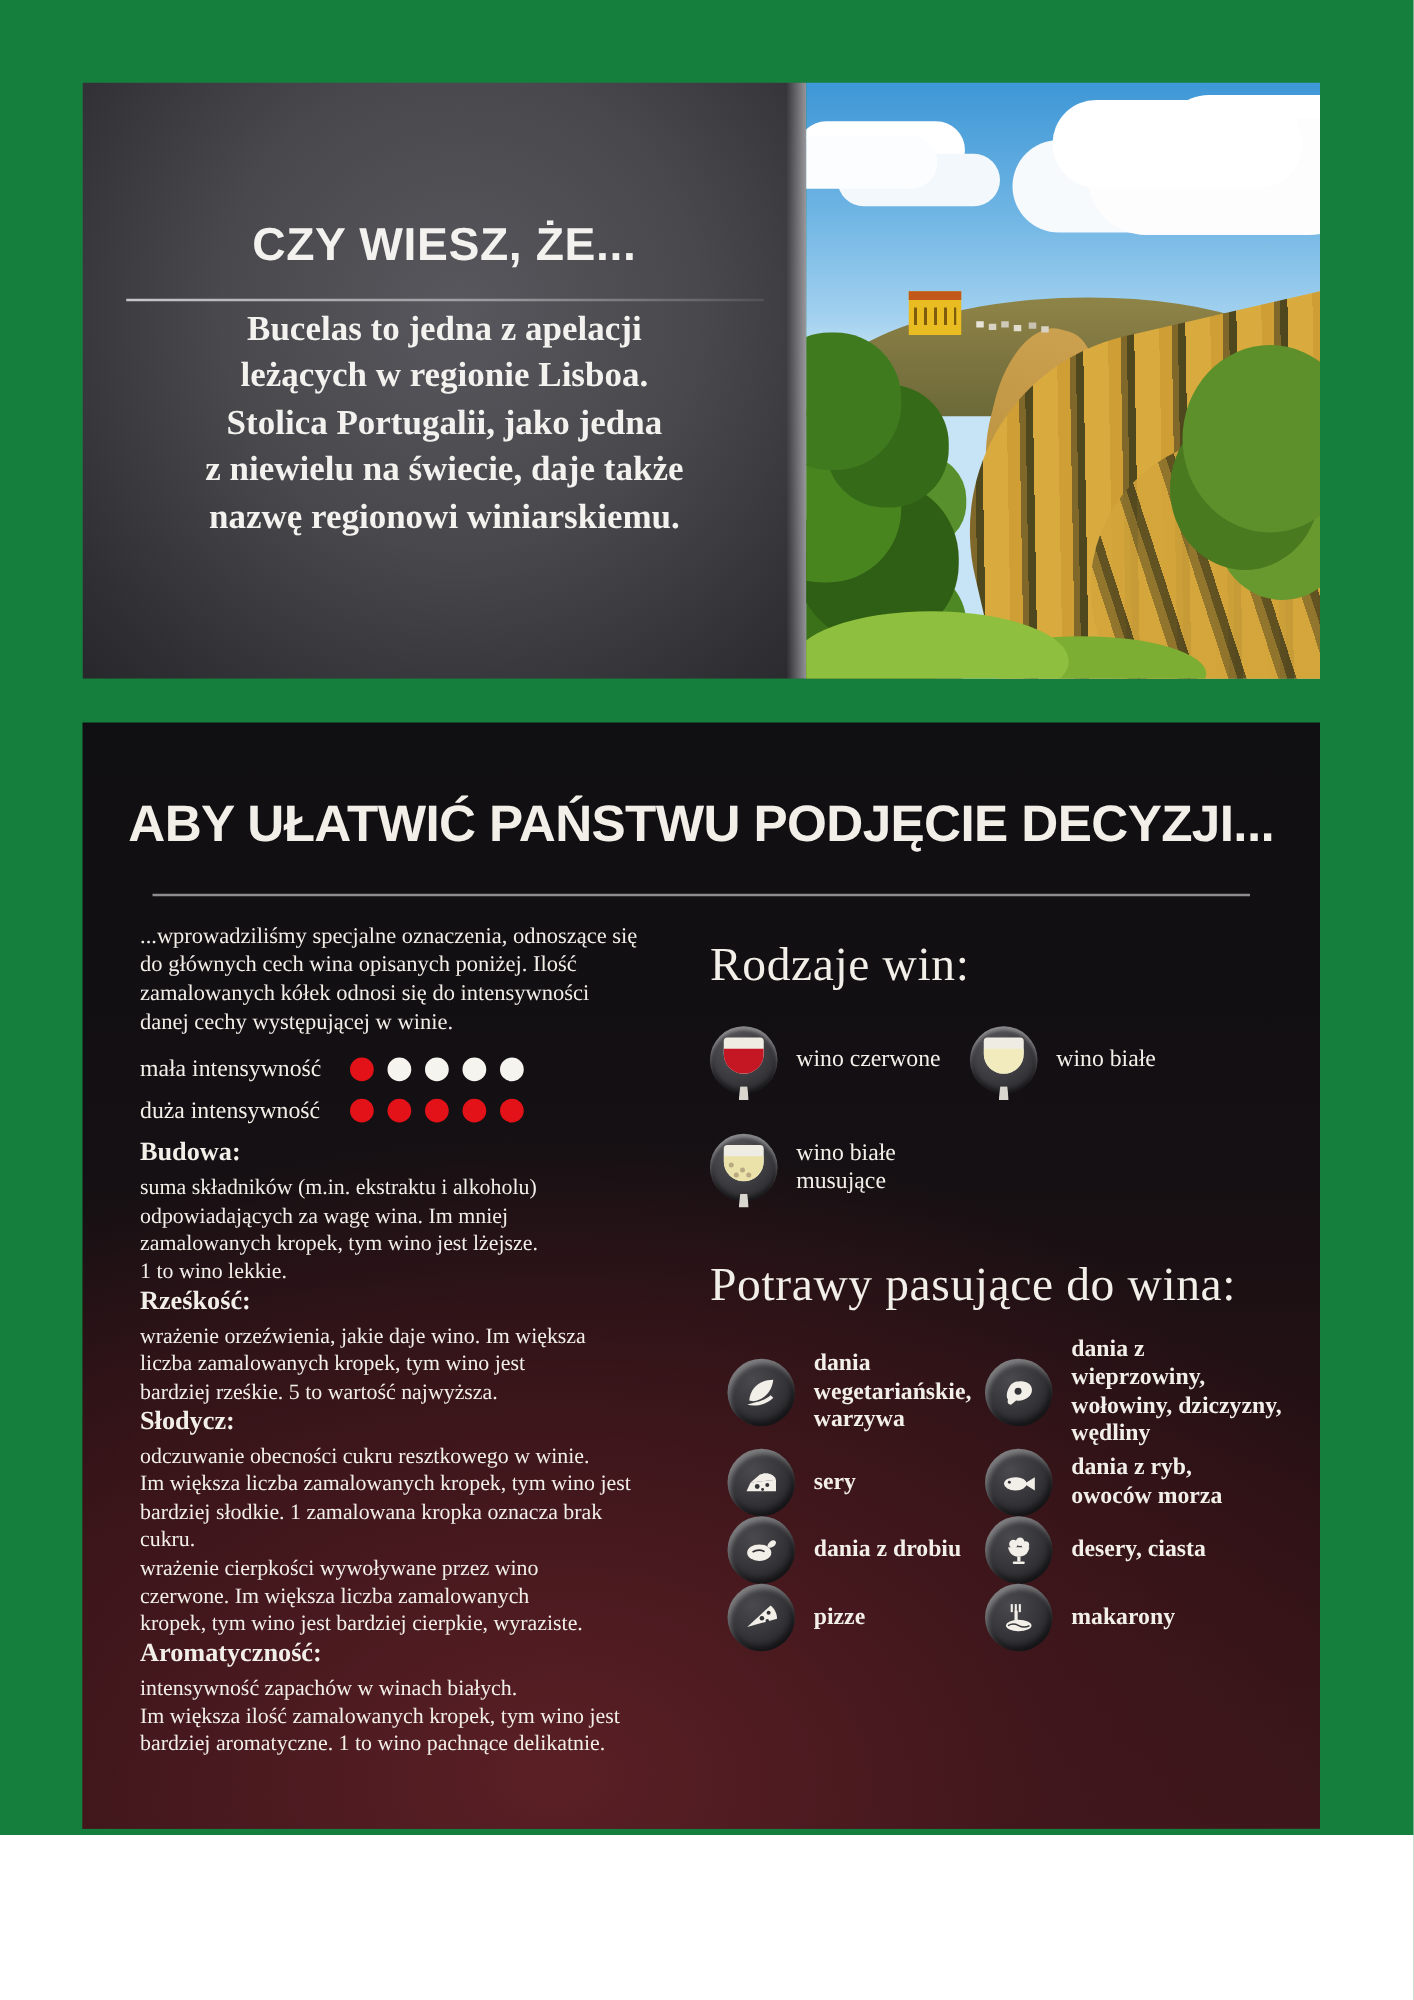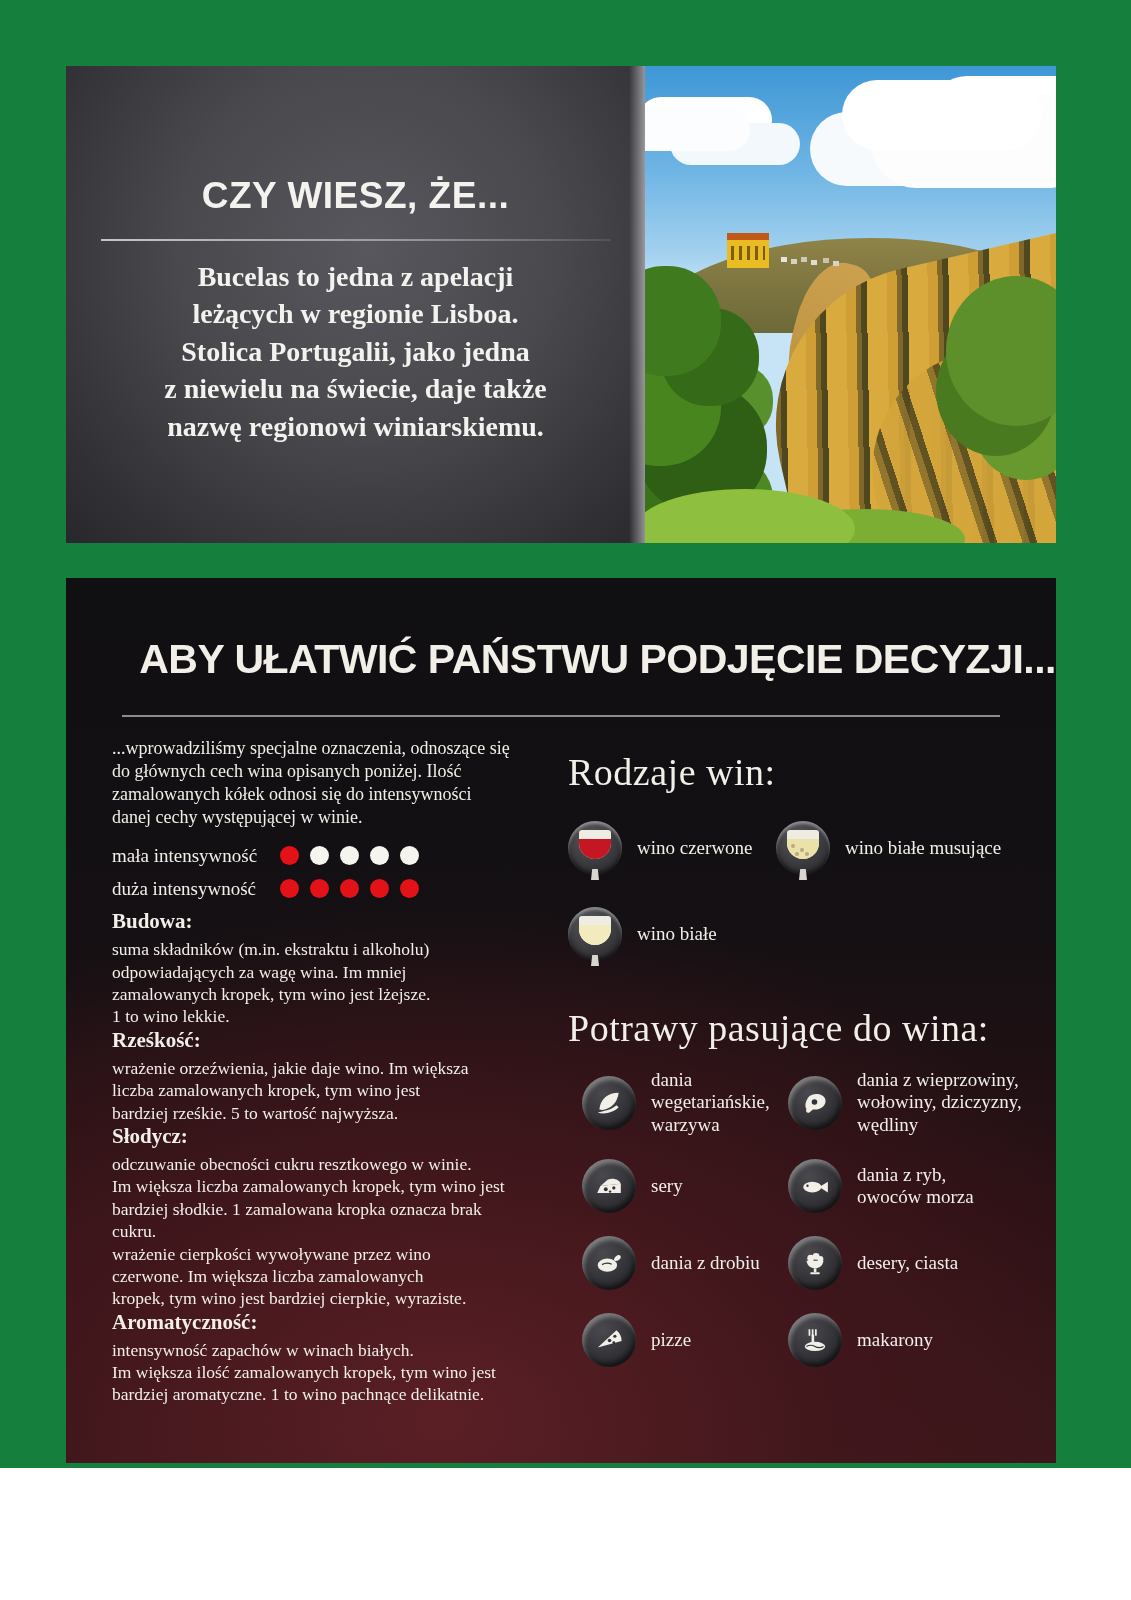--- a/index.html
+++ b/index.html
@@ -10,21 +10,21 @@
   .top-card{position:absolute;left:66px;top:66px;width:990px;height:477px;display:flex;overflow:hidden;}
   .top-panel{position:relative;width:579px;height:100%;
      background:radial-gradient(ellipse at 52% 38%, #57575d 0%, #48484d 45%, #303034 85%, #28282c 100%);
      color:#f4f2ef;text-align:center;box-sizing:border-box;padding-top:86px;}
   .top-panel::after{content:"";position:absolute;right:0;top:0;width:16px;height:100%;
      background:linear-gradient(90deg, rgba(255,255,255,0) 0%, rgba(230,230,235,.55) 100%);}
   .top-title{font-family:"Liberation Sans","DejaVu Sans",sans-serif;font-weight:bold;
      font-size:37px;letter-spacing:.5px;line-height:1;}
   .top-divider{width:510px;height:2px;margin:16px auto 0;
      background:linear-gradient(90deg, rgba(205,205,210,.95) 0%, rgba(205,205,210,.55) 60%, rgba(205,205,210,.12) 100%);}
-  .top-paragraph{margin:17px auto 0;width:540px;font-weight:bold;font-size:28px;line-height:1.34;
+  .top-paragraph{margin:4px auto 0;width:540px;font-weight:bold;font-size:28px;line-height:1.34;
      white-space:pre-line;}
 
   
   .photo{position:relative;width:411px;height:100%;overflow:hidden;
      background:linear-gradient(180deg,#3e97d6 0%, #6fb5e4 22%, #a5d2ef 40%, #c6e4f5 46%);}
   .ph{position:absolute;}
   .cloud-a{left:48%;top:3%;width:200px;height:70px;background:#fff;border-radius:60px;
      box-shadow:40px 26px 0 12px #fdfdfd,-30px 34px 0 2px #f6fafd,90px -2px 0 2px #fff,130px 30px 0 6px #eef5fa;}
   .cloud-b{left:-6%;top:9%;width:130px;height:42px;background:#fbfdfe;border-radius:40px;
      box-shadow:50px 14px 0 0px #f2f8fc,20px -10px 0 2px #fff;}
@@ -57,21 +57,21 @@
   .grass{left:-10px;bottom:-26px;width:220px;height:80px;background:#8fbf3f;border-radius:50%;
      box-shadow:120px 10px 0 -10px #7cae33;}
 
   
   .bottom-card{position:absolute;left:66px;top:578px;width:990px;height:885px;color:#f2efe9;
      box-sizing:border-box;padding-top:26px;
      background:
        radial-gradient(95% 75% at 38% 95%, rgba(92,32,38,.95) 0%, rgba(66,23,28,.8) 42%, rgba(34,13,16,0) 78%),
        linear-gradient(180deg,#100f12 0%, #141013 40%, #2c1115 72%, #3a161a 100%);}
   .bottom-title{font-family:"Liberation Sans","DejaVu Sans",sans-serif;font-weight:bold;
-     font-size:41px;letter-spacing:-.5px;text-align:right;line-height:1.05;}
+     font-size:41px;letter-spacing:-.5px;text-align:center;line-height:1.05;}
   .bottom-divider{width:878px;height:2px;margin:18px auto 0;background:#8d8d8d;}
 
   .columns{display:flex;box-sizing:border-box;padding:20px 30px 0 46px;}
   .col-left{flex:0 0 456px;}
   .col-right{flex:1;min-width:0;}
 
   .intro{font-size:18px;line-height:1.28;white-space:pre-line;margin:0;}
 
   .legend{margin-top:14px;}
   .legend-row{display:flex;align-items:center;height:25px;margin-bottom:8px;}
@@ -81,21 +81,21 @@
   .dot-filled{background:var(--accent-red,#e31118);}
   .dot-empty{background:var(--dot-empty,#f6f4ef);}
 
   .attr-title{font-size:21px;font-weight:bold;margin:0 0 4px;}
   .attr-body{font-size:17.5px;line-height:1.28;white-space:pre-line;margin:0;}
 
   .rc-heading{font-size:38px;font-weight:normal;letter-spacing:.5px;margin:16px 0 30px;line-height:1;}
   .rc-heading-2{margin-top:48px;margin-bottom:22px;}
 
   .wine-grid{display:grid;grid-template-columns:208px 1fr;row-gap:32px;}
-  .food-grid{display:grid;grid-template-columns:206px 1fr;row-gap:23px;padding-left:14px;}
+  .food-grid{display:grid;grid-template-columns:206px 1fr;padding-left:14px;font-weight:bold;}
   .pair-row{display:flex;align-items:center;gap:15px;}
 
   
   .wine-badge{position:relative;flex:0 0 54px;width:54px;height:54px;border-radius:50%;
      background:radial-gradient(circle at 40% 30%, #565559 0%, #3a393d 55%, #232226 100%);
      box-shadow:inset 0 3px 3px rgba(255,255,255,.38), inset 0 -3px 4px rgba(0,0,0,.55);}
   .glass-bowl{position:absolute;left:50%;top:9px;transform:translateX(-50%);width:32px;height:29px;
      background:#efece4;border-radius:3px 3px 16px 16px;overflow:hidden;}
   .glass-liquid{position:absolute;left:0;bottom:0;width:100%;height:70%;}
   .glass-stem{position:absolute;left:50%;bottom:-5px;transform:translateX(-50%);width:8px;height:11px;
@@ -210,40 +210,40 @@
               <div class="glass-bowl">
                   <div class="glass-liquid" style="background-color: rgb(196, 22, 35);"></div>
                 </div>
               <div class="glass-stem"></div>
             </div>
             <span class="wine-label">wino czerwone</span>
           </div>
           <div class="pair-row">
             <div class="wine-badge">
               <div class="glass-bowl">
+                  <div class="glass-liquid" style="background-color: rgb(241, 235, 190);"></div>
+                </div>
+              <div class="glass-stem"></div>
+            </div>
+            <span class="wine-label">wino białe</span>
+          </div>
+          <div class="pair-row">
+            <div class="wine-badge">
+              <div class="glass-bowl">
                 <div class="glass-liquid" style="background-color: rgb(234, 226, 168);">
                     <i class="b b1"></i>
                     <i class="b b2"></i>
                     <i class="b b4"></i>
                     <i class="b b5"></i>
                   </div>
               </div>
               <div class="glass-stem"></div>
             </div>
             <span class="wine-label">wino białe musujące</span>
           </div>
-          <div class="pair-row">
-            <div class="wine-badge">
-              <div class="glass-bowl">
-                  <div class="glass-liquid" style="background-color: rgb(241, 235, 190);"></div>
-                </div>
-              <div class="glass-stem"></div>
-            </div>
-            <span class="wine-label">wino białe</span>
-          </div>
         </div>
 
         <h3 class="rc-heading rc-heading-2">Potrawy pasujące do wina:</h3>
 
         <div class="food-grid">
           <div class="pair-row">
             <div class="food-badge">
               <svg viewBox="0 0 28 28" fill="#f2efe9">
                   <path d="M5 20 C6 10 13 4.5 23 4.5 C22 13.5 16 19.5 8 20.5 Z"></path>
                   <path d="M3.5 23 C9 21 15 21 21 16 L23 18 C18 23 9.5 25 3.5 23 Z"></path>

